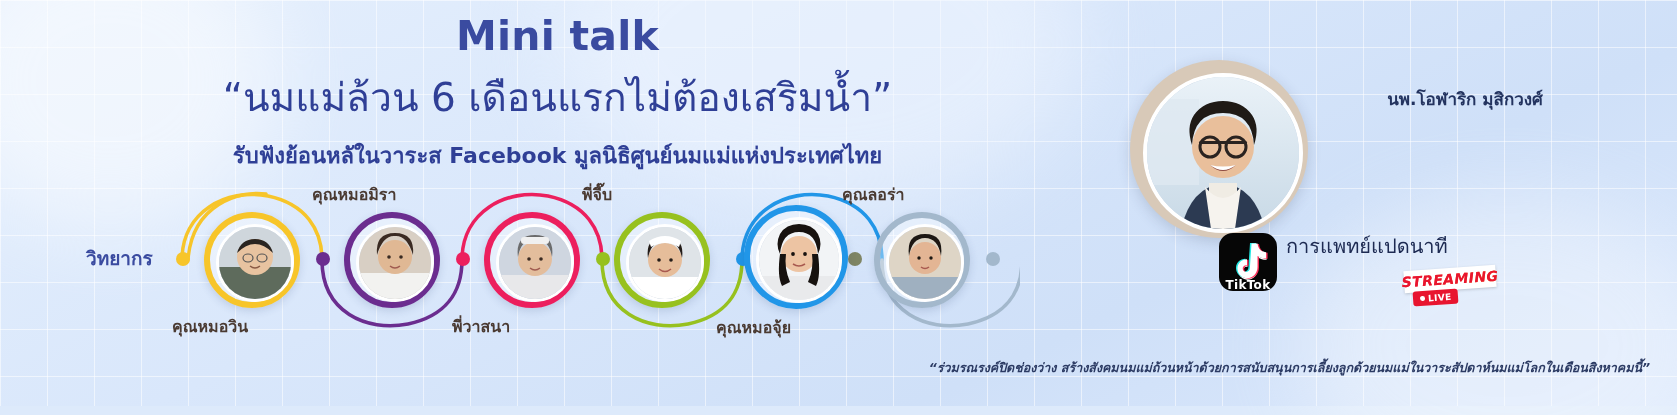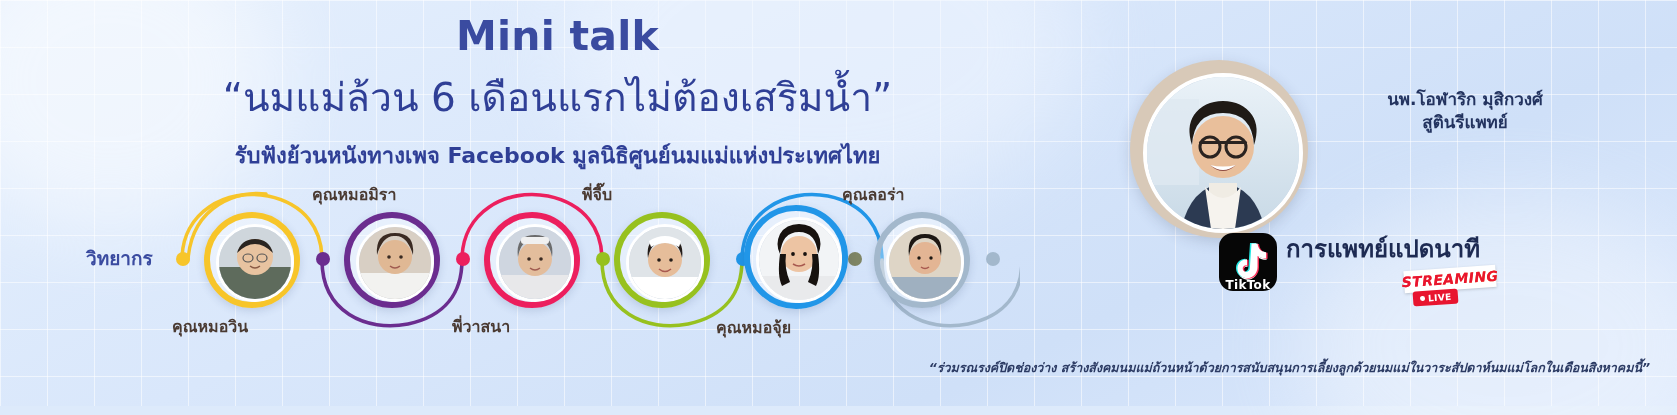--- a/index.html
+++ b/index.html
@@ -73,21 +73,21 @@
     text-shadow:0 1px 0 #fff;
   }
   .host-sub{font-size:17px;font-weight:bold;color:#23335f;line-height:1.35;}
 
   
   .tiktok{
     position:absolute;left:1219px;top:233px;width:58px;height:58px;border-radius:14px;
     background:#060606;
   }
   .tt-label{
-    position:absolute;left:1286px;top:232px;font-size:24px;font-weight:bold;
+    position:absolute;left:1286px;top:232px;font-size:20px;font-weight:normal;
     color:#1d2a52;line-height:1.42;
   }
   .tt-word{
     position:absolute;left:1219px;top:278px;width:58px;text-align:center;
     font-size:12px;font-weight:bold;color:#fff;letter-spacing:.3px;
   }
   .stream-badge{
     position:absolute;left:1404px;top:268px;width:92px;height:22px;
     background:#fff;transform:rotate(-4deg);
     box-shadow:0 1px 3px rgba(0,0,0,.18);
@@ -116,21 +116,21 @@
 <body>
 
 <div class="canvas">
   <div class="glow g1"></div>
   <div class="glow g2"></div>
   <div class="glow g3"></div>
 
   <div class="header">
     <div class="mini-talk">Mini talk</div>
     <div class="topic">“นมแม่ล้วน 6 เดือนแรกไม่ต้องเสริมน้ำ”</div>
-    <div class="subtitle">รับฟังย้วนหนังทางเพจ Facebook มูลนิธิศูนย์นมแม่แห่งประเทศไทย</div>
+    <div class="subtitle">รับฟังย้อนหลัในวาระส Facebook มูลนิธิศูนย์นมแม่แห่งประเทศไทย</div>
   </div>
 
   <div class="vit-label">วิทยากร</div>
 
   <svg class="arc" style="left:170px;top:182px;" width="850" height="150" viewBox="0 0 850 150">
     <path d="M18 78 C 22 22, 70 8, 96 12" fill="none" stroke="#f7c52a" stroke-width="3.4" stroke-linecap="round"></path>
     <path d="M152 78 C 152 136, 96 146, 64 140" fill="none" stroke="#f7c52a" stroke-width="3.4" stroke-linecap="round" opacity="0"></path>
     <path d="M12 78 C 12 30, 56 6, 98 14 C 136 22, 152 48, 152 78" fill="none" stroke="#f7c52a" stroke-width="3.6" stroke-linecap="round"></path>
     <path d="M152 78 C 152 130, 196 150, 238 142 C 276 134, 292 110, 292 78" fill="none" stroke="#6b2d8f" stroke-width="3.6" stroke-linecap="round"></path>
     <path d="M292 78 C 292 30, 336 6, 378 14 C 416 22, 432 48, 432 78" fill="none" stroke="#ec1f5e" stroke-width="3.6" stroke-linecap="round"></path>
@@ -268,21 +268,20 @@
         <circle cx="63" cy="70" r="10" fill="none" stroke="#2a2320" stroke-width="3"></circle>
         <circle cx="89" cy="70" r="10" fill="none" stroke="#2a2320" stroke-width="3"></circle>
         <path d="M63 88 q13 12 26 0 q-13 7 -26 0z" fill="#8d4a42"></path>
         <path d="M63 88 q13 10 26 0 q-13 3 -26 0z" fill="#ffffff"></path>
       </svg>
     </div>
   </div>
 
   <div class="host-text">
     <div class="host-sub">นพ.โอฬาริก มุสิกวงศ์</div>
-    <div class="host-sub" style="margin-top:0;">สูตินรีแพทย์</div>
   </div>
 
   <div class="tiktok">
     <svg viewBox="0 0 58 58" width="58" height="58">
       <path d="M33 12 h6 c.6 5.2 3.6 8.3 8.6 8.7 v6.1 c-3 .2-5.6-.6-8.6-2.4 v10.9 c0 7.4-5.8 12.5-12.1 11.2 -5-1-8.2-5.3-7.9-10.2 .3-5 4.4-8.8 9.5-8.6 v6.2 c-2.4-.5-4.3 1-4.3 3.1 0 2 1.6 3.5 3.6 3.4 2.2-.1 3.6-1.7 3.6-4.1z" fill="#ffffff"></path>
       <path d="M31 10 h6 c.6 5.2 3.6 8.3 8.6 8.7 v6.1 c-3 .2-5.6-.6-8.6-2.4 v10.9 c0 7.4-5.8 12.5-12.1 11.2 -5-1-8.2-5.3-7.9-10.2 .3-5 4.4-8.8 9.5-8.6 v6.2 c-2.4-.5-4.3 1-4.3 3.1 0 2 1.6 3.5 3.6 3.4 2.2-.1 3.6-1.7 3.6-4.1z" fill="#25F4EE" opacity=".95"></path>
       <path d="M34 11 h6 c.6 5.2 3.6 8.3 8.6 8.7 v6.1 c-3 .2-5.6-.6-8.6-2.4 v10.9 c0 7.4-5.8 12.5-12.1 11.2 -5-1-8.2-5.3-7.9-10.2 .3-5 4.4-8.8 9.5-8.6 v6.2 c-2.4-.5-4.3 1-4.3 3.1 0 2 1.6 3.5 3.6 3.4 2.2-.1 3.6-1.7 3.6-4.1z" fill="#FE2C55" opacity=".95"></path>
       <path d="M32.5 10.5 h6 c.6 5.2 3.6 8.3 8.6 8.7 v6.1 c-3 .2-5.6-.6-8.6-2.4 v10.9 c0 7.4-5.8 12.5-12.1 11.2 -5-1-8.2-5.3-7.9-10.2 .3-5 4.4-8.8 9.5-8.6 v6.2 c-2.4-.5-4.3 1-4.3 3.1 0 2 1.6 3.5 3.6 3.4 2.2-.1 3.6-1.7 3.6-4.1z" fill="#ffffff"></path>
     </svg>
   </div>

